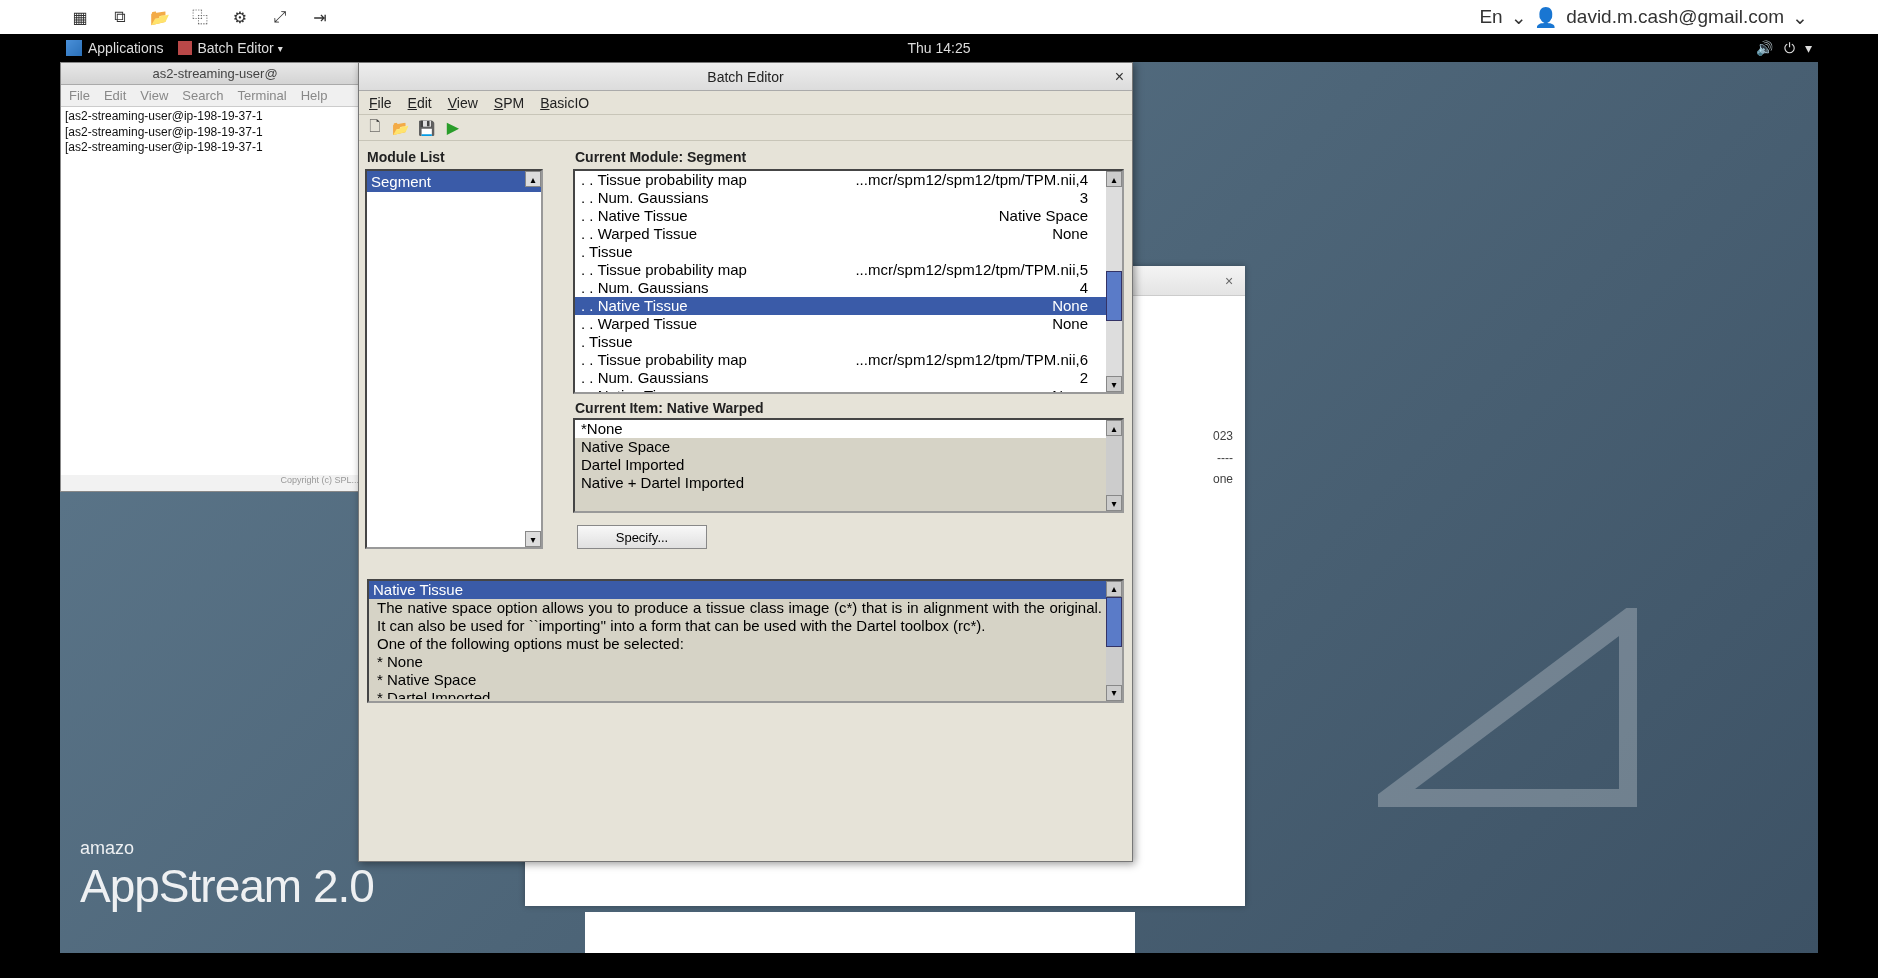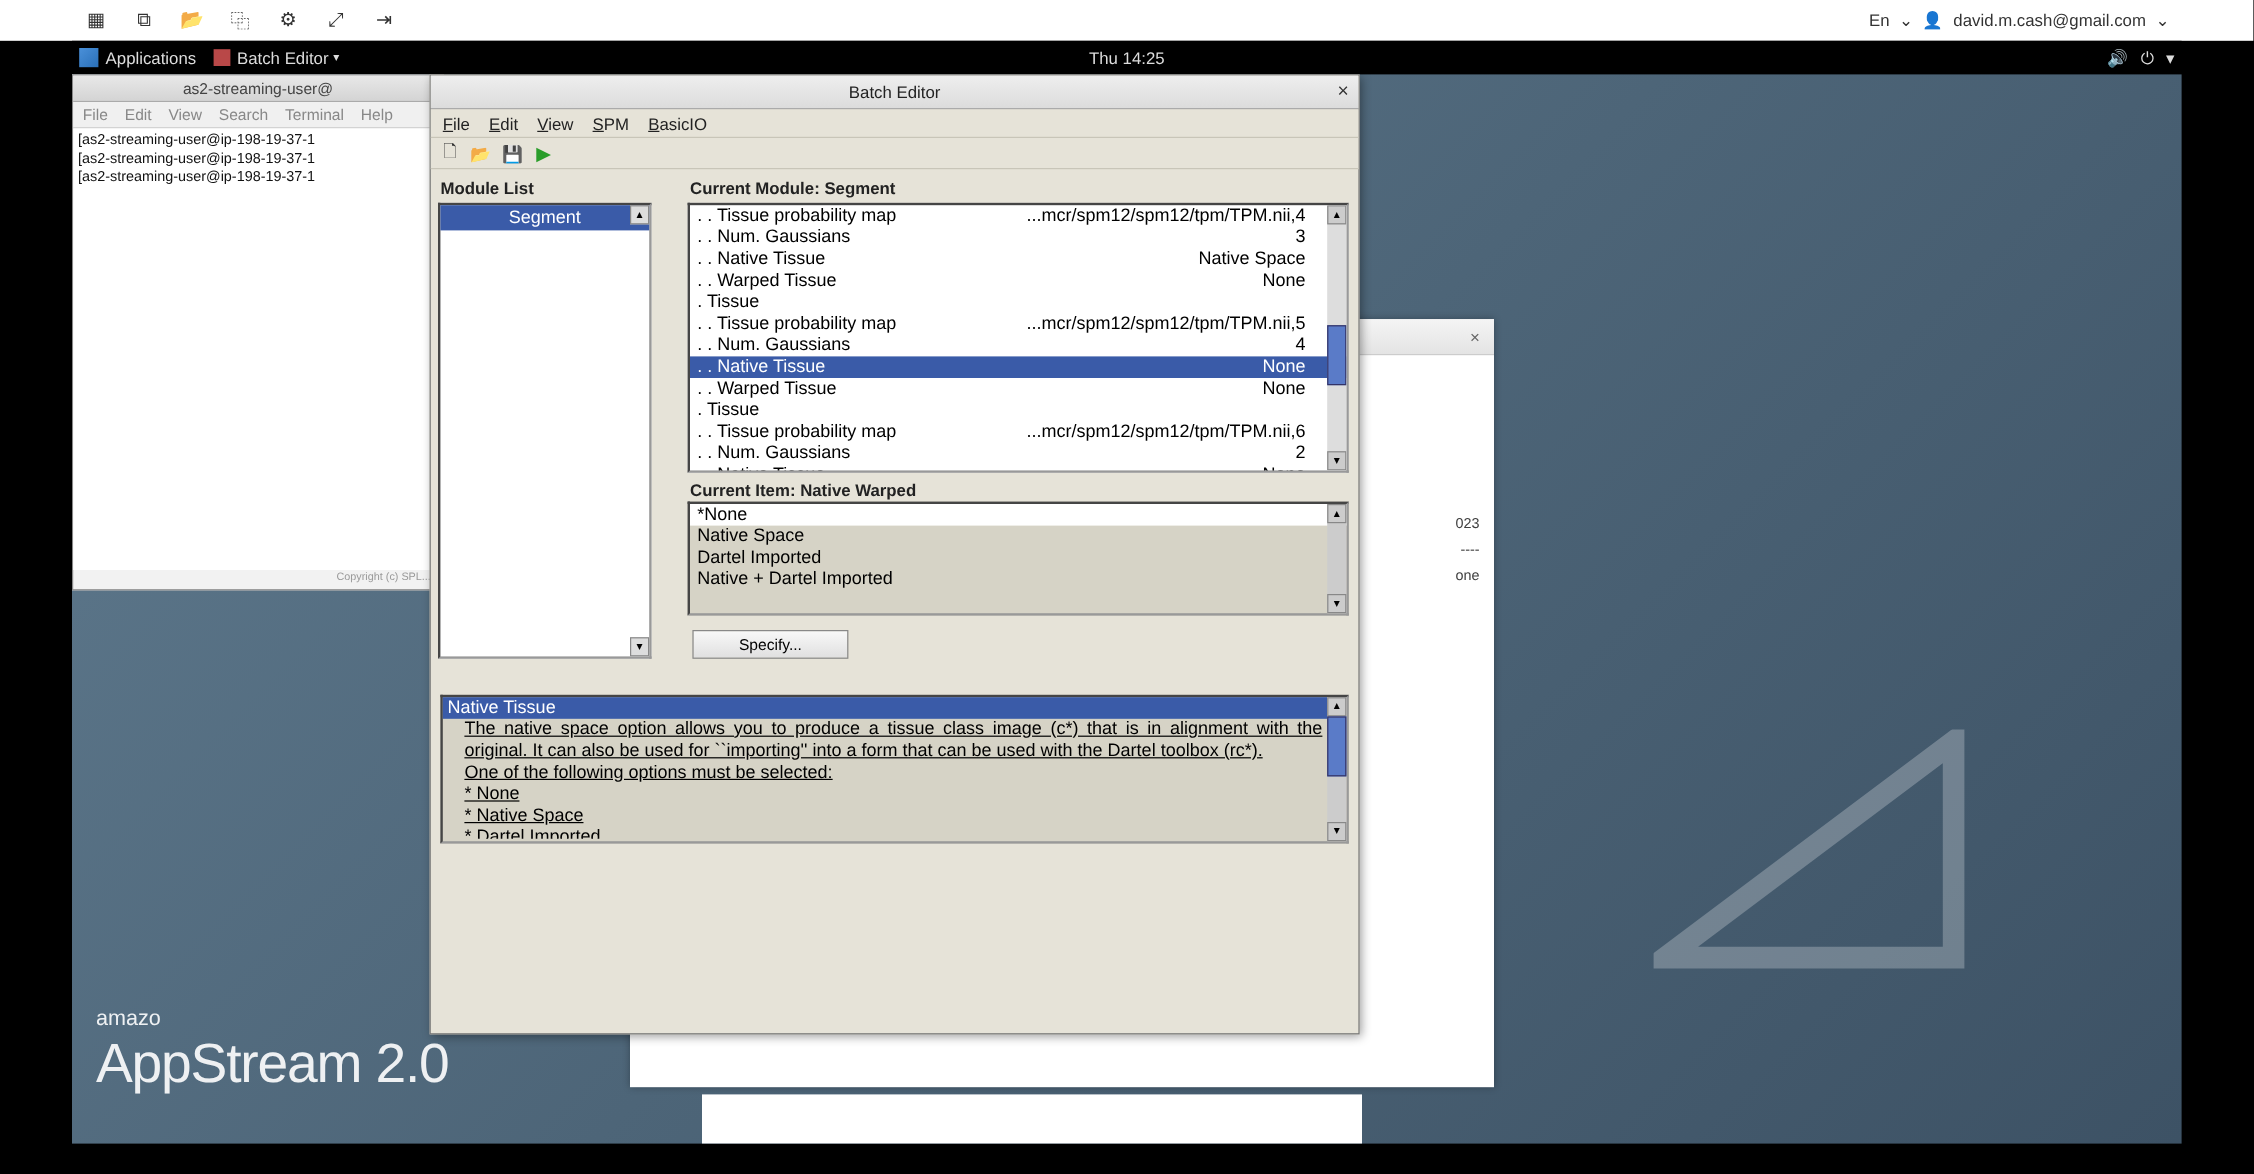--- a/index.html
+++ b/index.html
@@ -2,21 +2,21 @@
 <html><head>
 <meta charset="utf-8">
 <style>
 * { margin: 0; padding: 0; box-sizing: border-box; font-family: sans-serif; }
 body { background: #000; width: 1878px; height: 978px; position: relative; overflow: hidden; }
 
 
 .top-toolbar { position: absolute; top: 0; left: 0; right: 0; height: 34px; background: #fff; display: flex; align-items: center; padding: 0 70px; }
 .top-toolbar .icons { display: flex; gap: 20px; align-items: center; }
 .top-toolbar .icon { width: 20px; height: 20px; display: flex; align-items: center; justify-content: center; color: #333; font-size: 16px; }
-.top-toolbar .right { margin-left: auto; display: flex; align-items: center; gap: 8px; color: #333; font-size: 14px; }
+.top-toolbar .right { margin-left: auto; display: flex; align-items: center; gap: 8px; color: #333; font-size: 19px; }
 
 
 .menubar { position: absolute; top: 34px; left: 60px; right: 60px; height: 28px; background: #000; display: flex; align-items: center; color: #ddd; font-size: 14px; padding: 0 6px; }
 .menubar .app-icon { width: 16px; height: 16px; background: linear-gradient(135deg,#4a90d9,#2a70b9); margin-right: 6px; }
 .menubar .app-label { margin-right: 14px; }
 .menubar .be-icon { width: 14px; height: 14px; background: #b94848; margin-right: 6px; }
 .menubar .be-label {}
 .menubar .dropdown-arrow { margin-left: 4px; font-size: 10px;}
 .menubar .clock { position: absolute; left: 50%; transform: translateX(-50%); }
 .menubar .right-icons { margin-left: auto; display: flex; gap: 10px; align-items: center; font-size: 14px; }
@@ -60,21 +60,21 @@
 .be-toolbar .tbtn.save { color: #336; }
 .be-toolbar .tbtn.play { color: #2a9d2a; font-size: 16px; }
 
 .be-body { display: flex; height: 430px; gap: 20px; }
 .module-list { width: 190px; padding: 4px 6px; }
 .module-list .header { font-weight: bold; font-size: 14px; color: #222; padding: 4px 2px; }
 .module-list .listbox { border: 2px inset #999; background: #fff; height: 380px; position: relative; }
 .module-list .listbox .sb-up, .module-list .listbox .sb-down { position: absolute; right: 0; width: 16px; height: 16px; background: #ddd; border: 1px solid #888; font-size: 10px; display: flex; align-items: center; justify-content: center; }
 .module-list .listbox .sb-up { top: 0; }
 .module-list .listbox .sb-down { bottom: 0; }
-.module-list .item { background: #3a5ba8; color: #fff; padding: 2px 4px; font-size: 15px; text-align: center; }
+.module-list .item { background: #3a5ba8; color: #fff; padding: 2px 4px; font-size: 15px; }
 
 .current-module { flex: 1; padding: 4px 8px 4px 4px; }
 .current-module .header { font-weight: bold; font-size: 14px; color: #222; padding: 4px 2px; }
 .params { border: 2px inset #999; background: #fff; height: 225px; overflow: hidden; position: relative; font-size: 15px; }
 .params .scroll-track { position: absolute; right: 0; top: 0; bottom: 0; width: 16px; background: #ddd; }
 .params .scroll-track .arr { width: 16px; height: 16px; background: #ccc; border: 1px solid #888; font-size: 10px; display: flex; align-items: center; justify-content: center; }
 .params .scroll-track .thumb { position: absolute; right: 0; top: 100px; width: 16px; height: 50px; background: #5a7bc8; border: 1px solid #336; }
 .params .row { display: flex; justify-content: space-between; padding: 0 34px 0 6px; line-height: 18px; white-space: nowrap; }
 .params .row.selected { background: #3a5ba8; color: #fff; }
 .params .row .val { text-align: right; }
@@ -86,21 +86,21 @@
 .options .opt { padding: 0 6px; line-height: 18px; }
 .options .opt.sel { background: #fff; }
 
 .specify-btn { margin-top: 12px; margin-left: 4px; width: 130px; height: 24px; background: linear-gradient(#f8f8f8,#e0e0e0); border: 1px solid #888; font-size: 13px; }
 
 .help-box { margin: 8px; border: 2px inset #999; background: #d6d3c6; height: 124px; position: relative; font-size: 15px; line-height: 18px; }
 .help-box .scroll-track { position: absolute; right: 0; top: 0; bottom: 0; width: 16px; background: #ccc; }
 .help-box .scroll-track .arr { width: 16px; height: 16px; background: #ccc; border: 1px solid #888; font-size: 10px; display: flex; align-items: center; justify-content: center; }
 .help-box .scroll-track .thumb { position: absolute; right: 0; top: 16px; width: 16px; height: 50px; background: #5a7bc8; border: 1px solid #336; }
 .help-box .title { background: #3a5ba8; color: #fff; padding: 0 4px; margin-right: 16px; }
-.help-box .body { padding: 0 20px 0 18px; text-align: justify; overflow: hidden; height: 100px; text-decoration: underline;}
+.help-box .body { padding: 0 20px 0 8px; text-align: justify; overflow: hidden; height: 100px;}
 </style>
 </head>
 <body>
 
 <div class="top-toolbar">
   <div class="icons">
     <div class="icon">▦</div>
     <div class="icon">⧉</div>
     <div class="icon">📂</div>
     <div class="icon">⿻</div>

